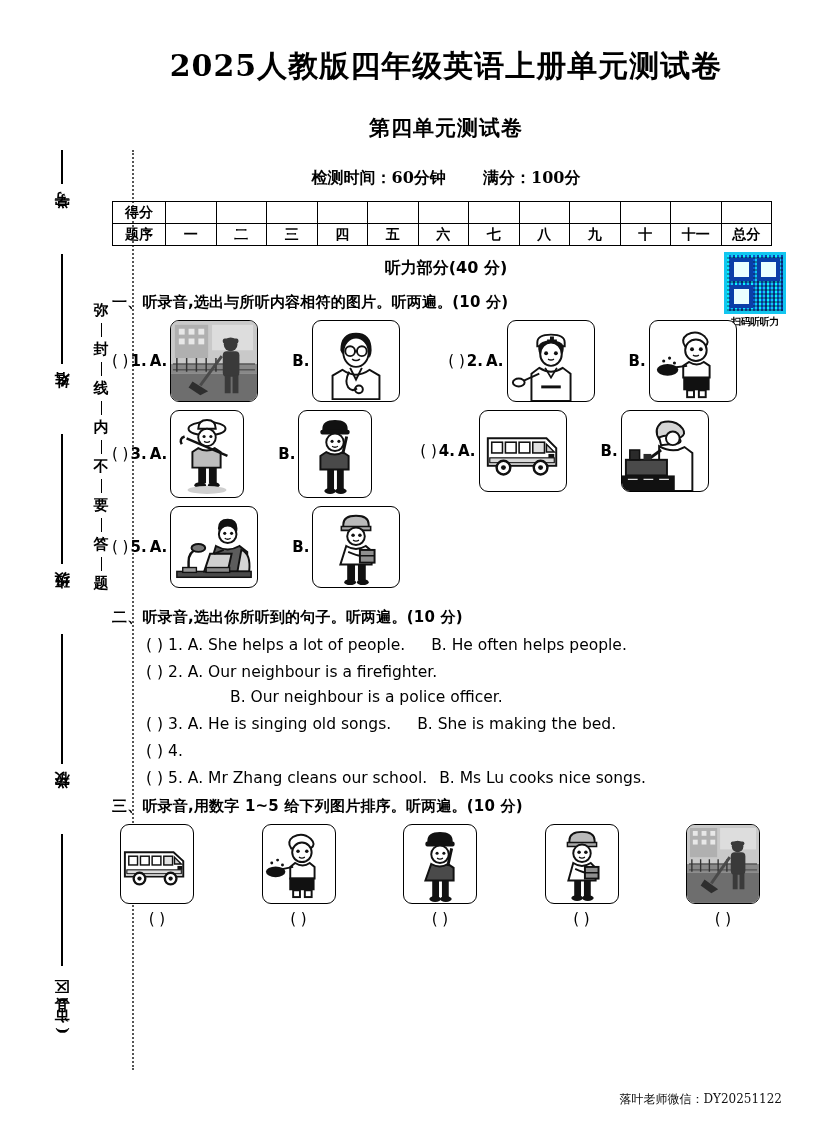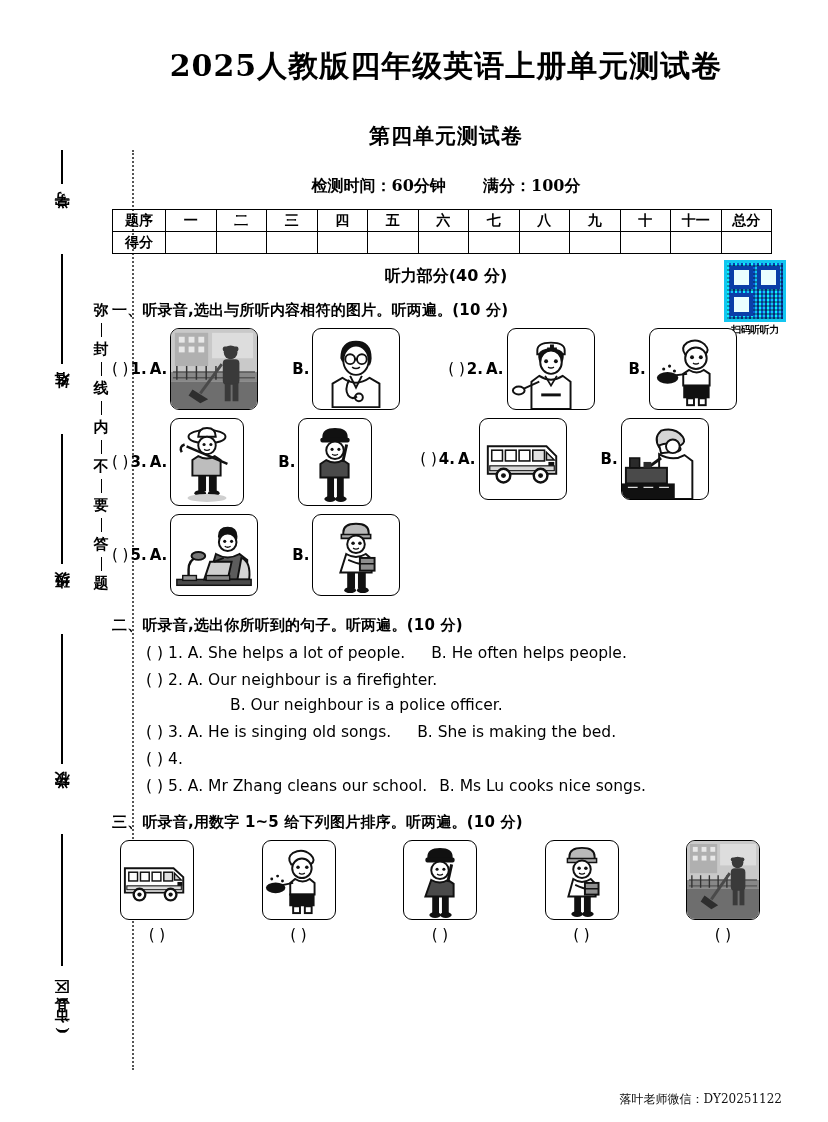--- a/index.html
+++ b/index.html
@@ -56,21 +56,21 @@
   }
 
   h1.title{
     margin:0;padding-top:48px;
     text-align:center;
     font-family:"DejaVu Serif","Liberation Serif",serif;
     font-size:30px;font-weight:700;letter-spacing:1px;
     line-height:1.2;
   }
   h2.subtitle{
-    margin:12px;padding-top:26px;
+    margin:4px;padding-top:26px;
     text-align:center;
     font-family:"DejaVu Serif","Liberation Serif",serif;
     font-size:21px;font-weight:700;letter-spacing:1px;
   }
   .examline{
     margin-top:26px;text-align:center;
     font-family:"DejaVu Serif","Liberation Serif",serif;
     font-size:16px;font-weight:700;
   }
   .examline .gap{display:inline-block;width:26px;}
@@ -247,48 +247,48 @@
 
     <div class="examline">
       <span>检测时间：60分钟</span>
       <span class="gap"></span>
       <span>满分：100分</span>
     </div>
 
     <table class="score">
       <tbody>
           <tr>
+        <td class="hdr">得分</td>
+        <td></td>
+        <td></td>
+        <td></td>
+        <td></td>
+        <td></td>
+        <td></td>
+        <td></td>
+        <td></td>
+        <td></td>
+        <td></td>
+        <td></td>
+        <td></td>
+      </tr>
+      <tr>
         <td class="hdr">题序</td>
         <td>一</td>
         <td>二</td>
         <td>三</td>
         <td>四</td>
         <td>五</td>
         <td>六</td>
         <td>七</td>
         <td>八</td>
         <td>九</td>
         <td>十</td>
         <td>十一</td>
         <td>总分</td>
-      </tr>
-      <tr>
-        <td class="hdr">得分</td>
-        <td></td>
-        <td></td>
-        <td></td>
-        <td></td>
-        <td></td>
-        <td></td>
-        <td></td>
-        <td></td>
-        <td></td>
-        <td></td>
-        <td></td>
-        <td></td>
       </tr>
     </tbody>
       </table>
 
     <div class="listen-head">
       <span>听力部分(40 分)</span>
       <div class="qr-wrap">
         <div class="qr">
             <div class="qr-eye3"></div>
           </div>
@@ -558,21 +558,21 @@
       <span class="ans-a">4.</span>
     </div>
 
     <div class="sline">
       <span class="lead">(      )</span>
       <span class="ans-a">5.</span>
       <span class="ans-a">A. Mr Zhang cleans our school.</span>
       <span class="ans-b" style="margin-left:12px;">B. Ms Lu cooks nice songs.</span>
     </div>
 
-    <div class="sec-title" style="margin-top:18px;">三、听录音,用数字 1~5 给下列图片排序。听两遍。(10 分)</div>
+    <div class="sec-title" style="margin-top:10px;">三、听录音,用数字 1~5 给下列图片排序。听两遍。(10 分)</div>
 
     <div class="orderrow">
       <div class="ordercell">
         <div class="orderbox">
           <svg width="74" height="80" viewBox="0 0 74 80">
             <path d="M4 28 h50 l10 9 v16 h-60z" fill="#fff" stroke="#111" stroke-width="2"></path>
             <rect x="8" y="32" width="9" height="9" fill="#fff" stroke="#111" stroke-width="1.5"></rect>
             <rect x="20" y="32" width="9" height="9" fill="#fff" stroke="#111" stroke-width="1.5"></rect>
             <rect x="32" y="32" width="9" height="9" fill="#fff" stroke="#111" stroke-width="1.5"></rect>
             <rect x="44" y="32" width="9" height="9" fill="#e2e2e2" stroke="#111" stroke-width="1.5"></rect>

